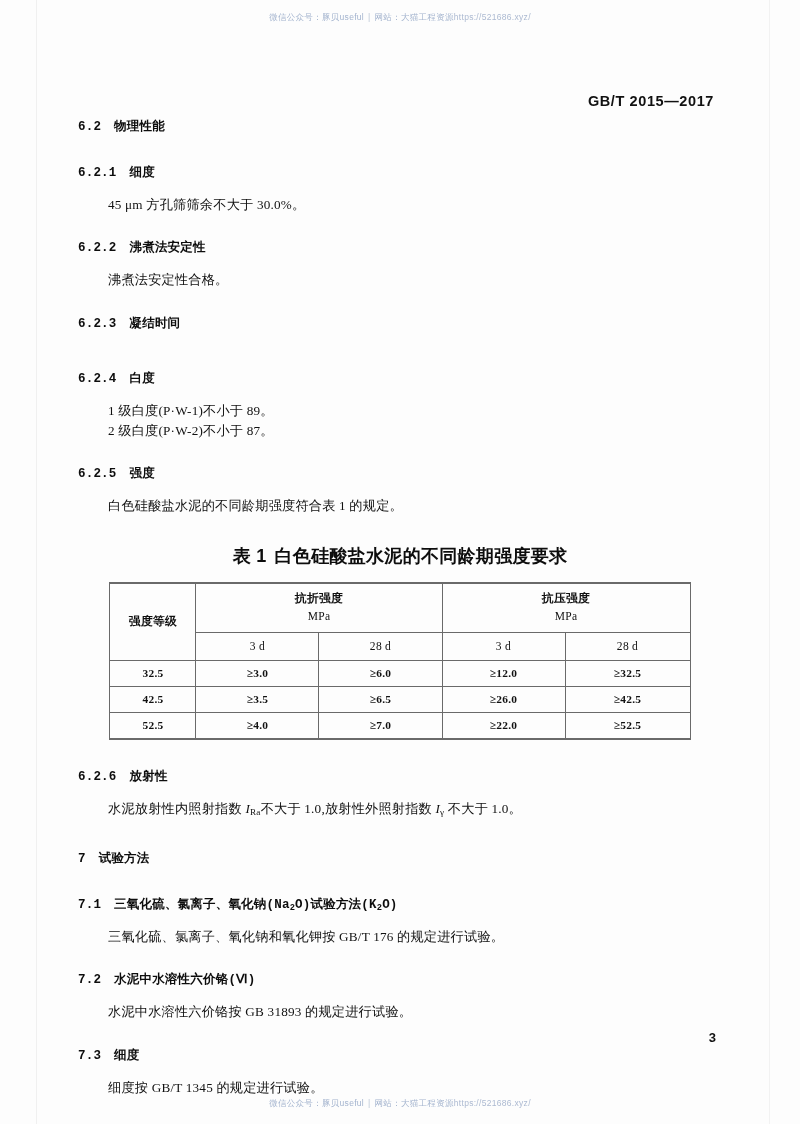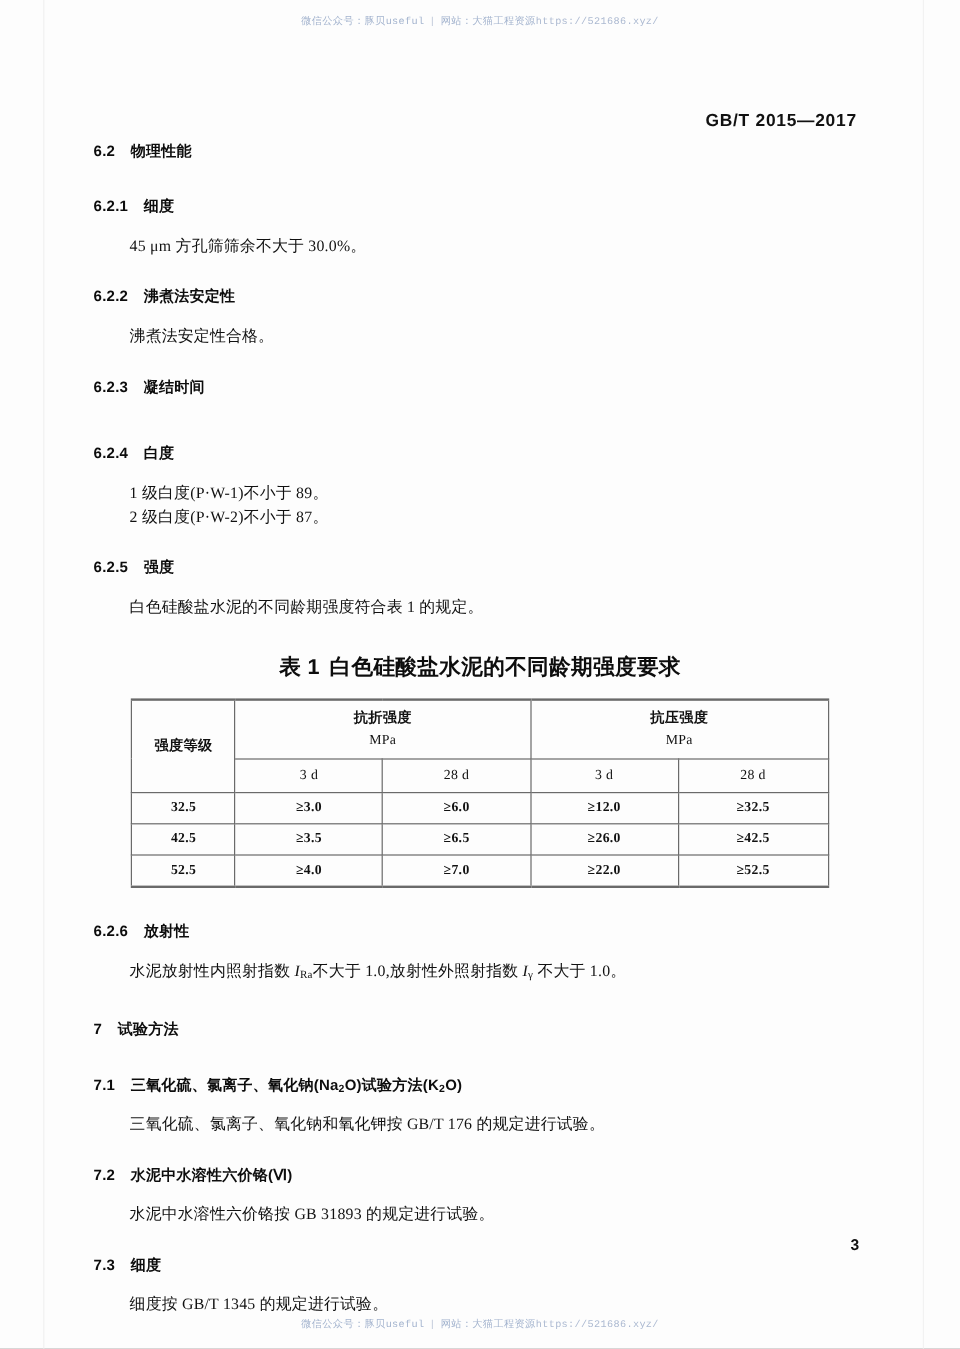--- a/index.html
+++ b/index.html
@@ -32,21 +32,21 @@
     right: 30px; top: 0; bottom: 0;
     width: 1px;
     background: #f2f2f2;
   }
 
   .watermark {
     position: absolute;
     left: 0;
     width: 800px;
     text-align: center;
-    font-family: Liberation Mono, monospace;
+    font-family: Liberation Sans, sans-serif;
     font-size: 8.5px;
     letter-spacing: 0.3px;
     color: #9fb0cc;
     opacity: 0.95;
     white-space: nowrap;
   }
   .watermark .sep { padding: 0 4px; color: #b9c4d6; }
   .watermark .url { color: #a8b6cf; }
   .wm-top { top: 12px; }
   .wm-bottom { top: 1098px; }
@@ -66,21 +66,21 @@
 
   .content {
     position: absolute;
     left: 78px;
     top: 118px;
     width: 644px;
   }
 
   h3.clause {
     margin: 0;
-    font-family: Liberation Sans, sans-serif;
+    font-family: Liberation Mono, monospace;
     font-weight: bold;
     font-size: 12.5px;
     color: #0d0d0d;
     letter-spacing: 0.2px;
     white-space: nowrap;
   }
   h3.clause .num { display: inline-block; }
   h3.clause .ttl { display: inline-block; margin-left: 13px; }
 
   p.body {

